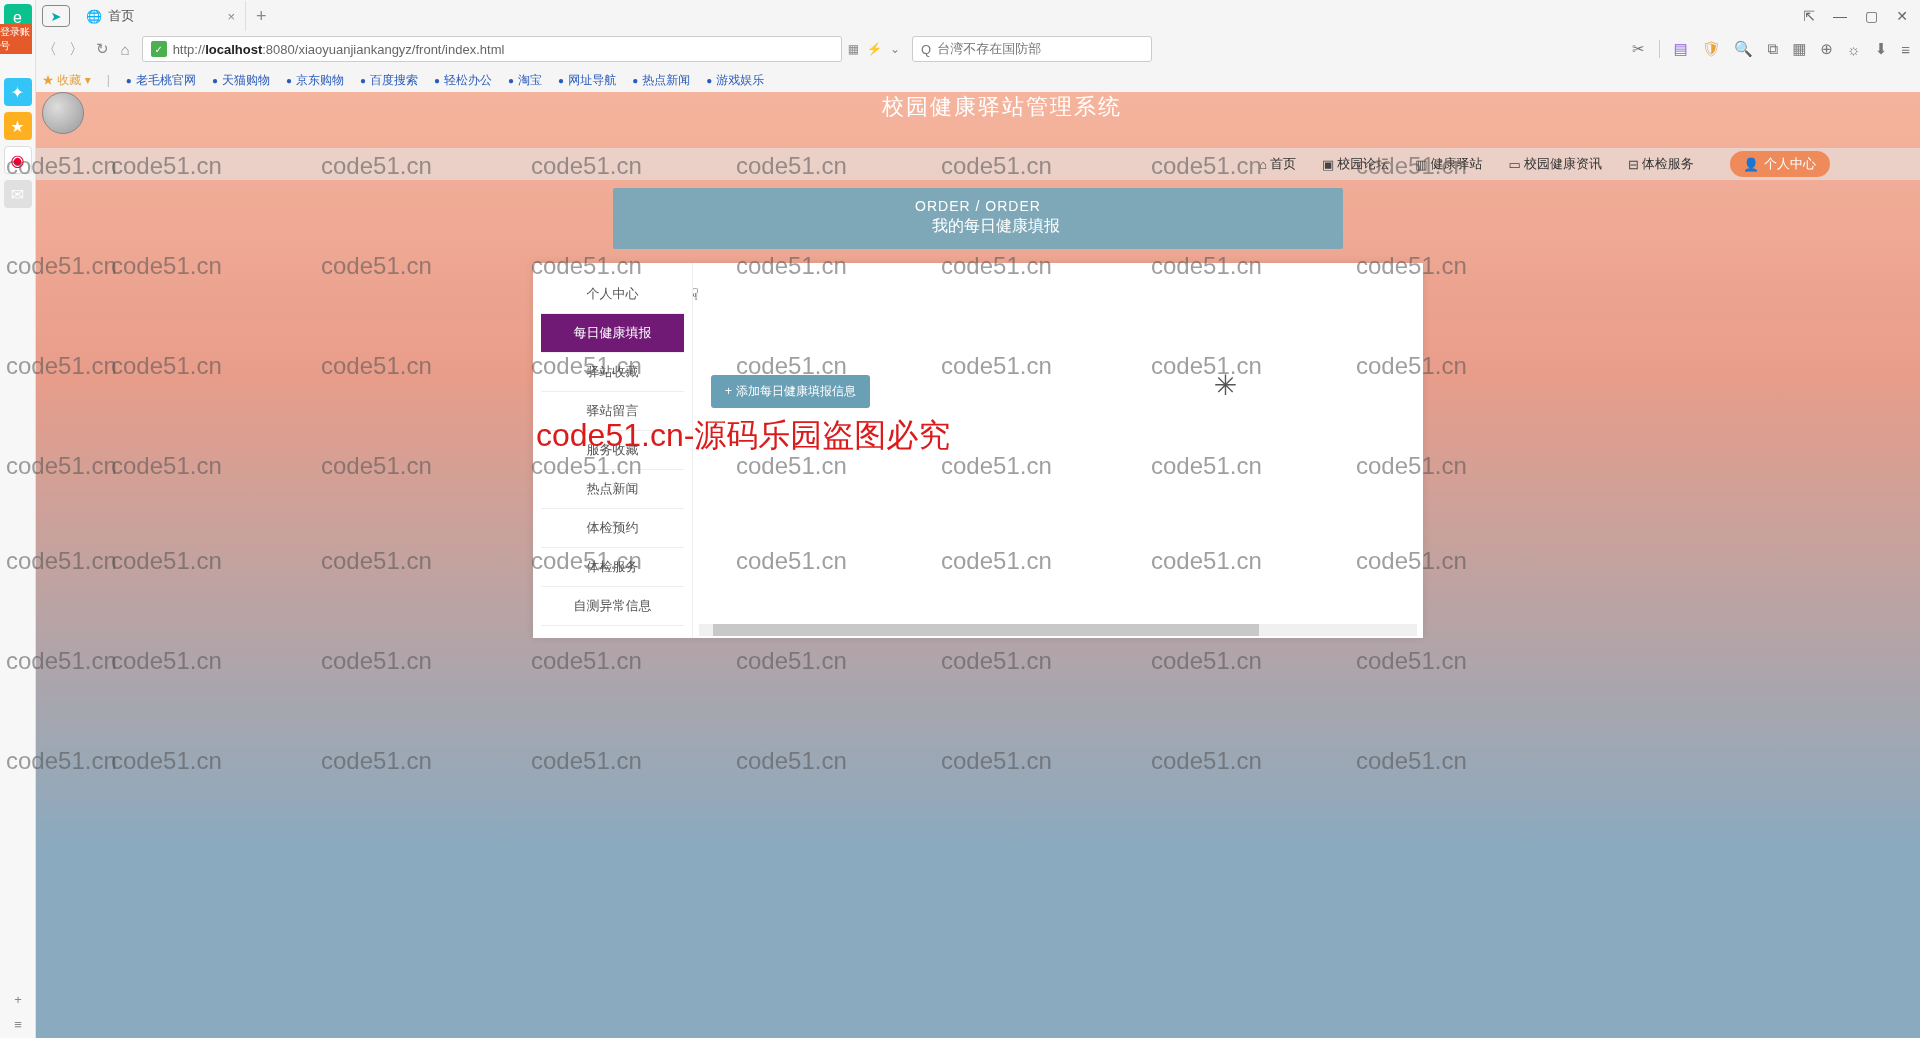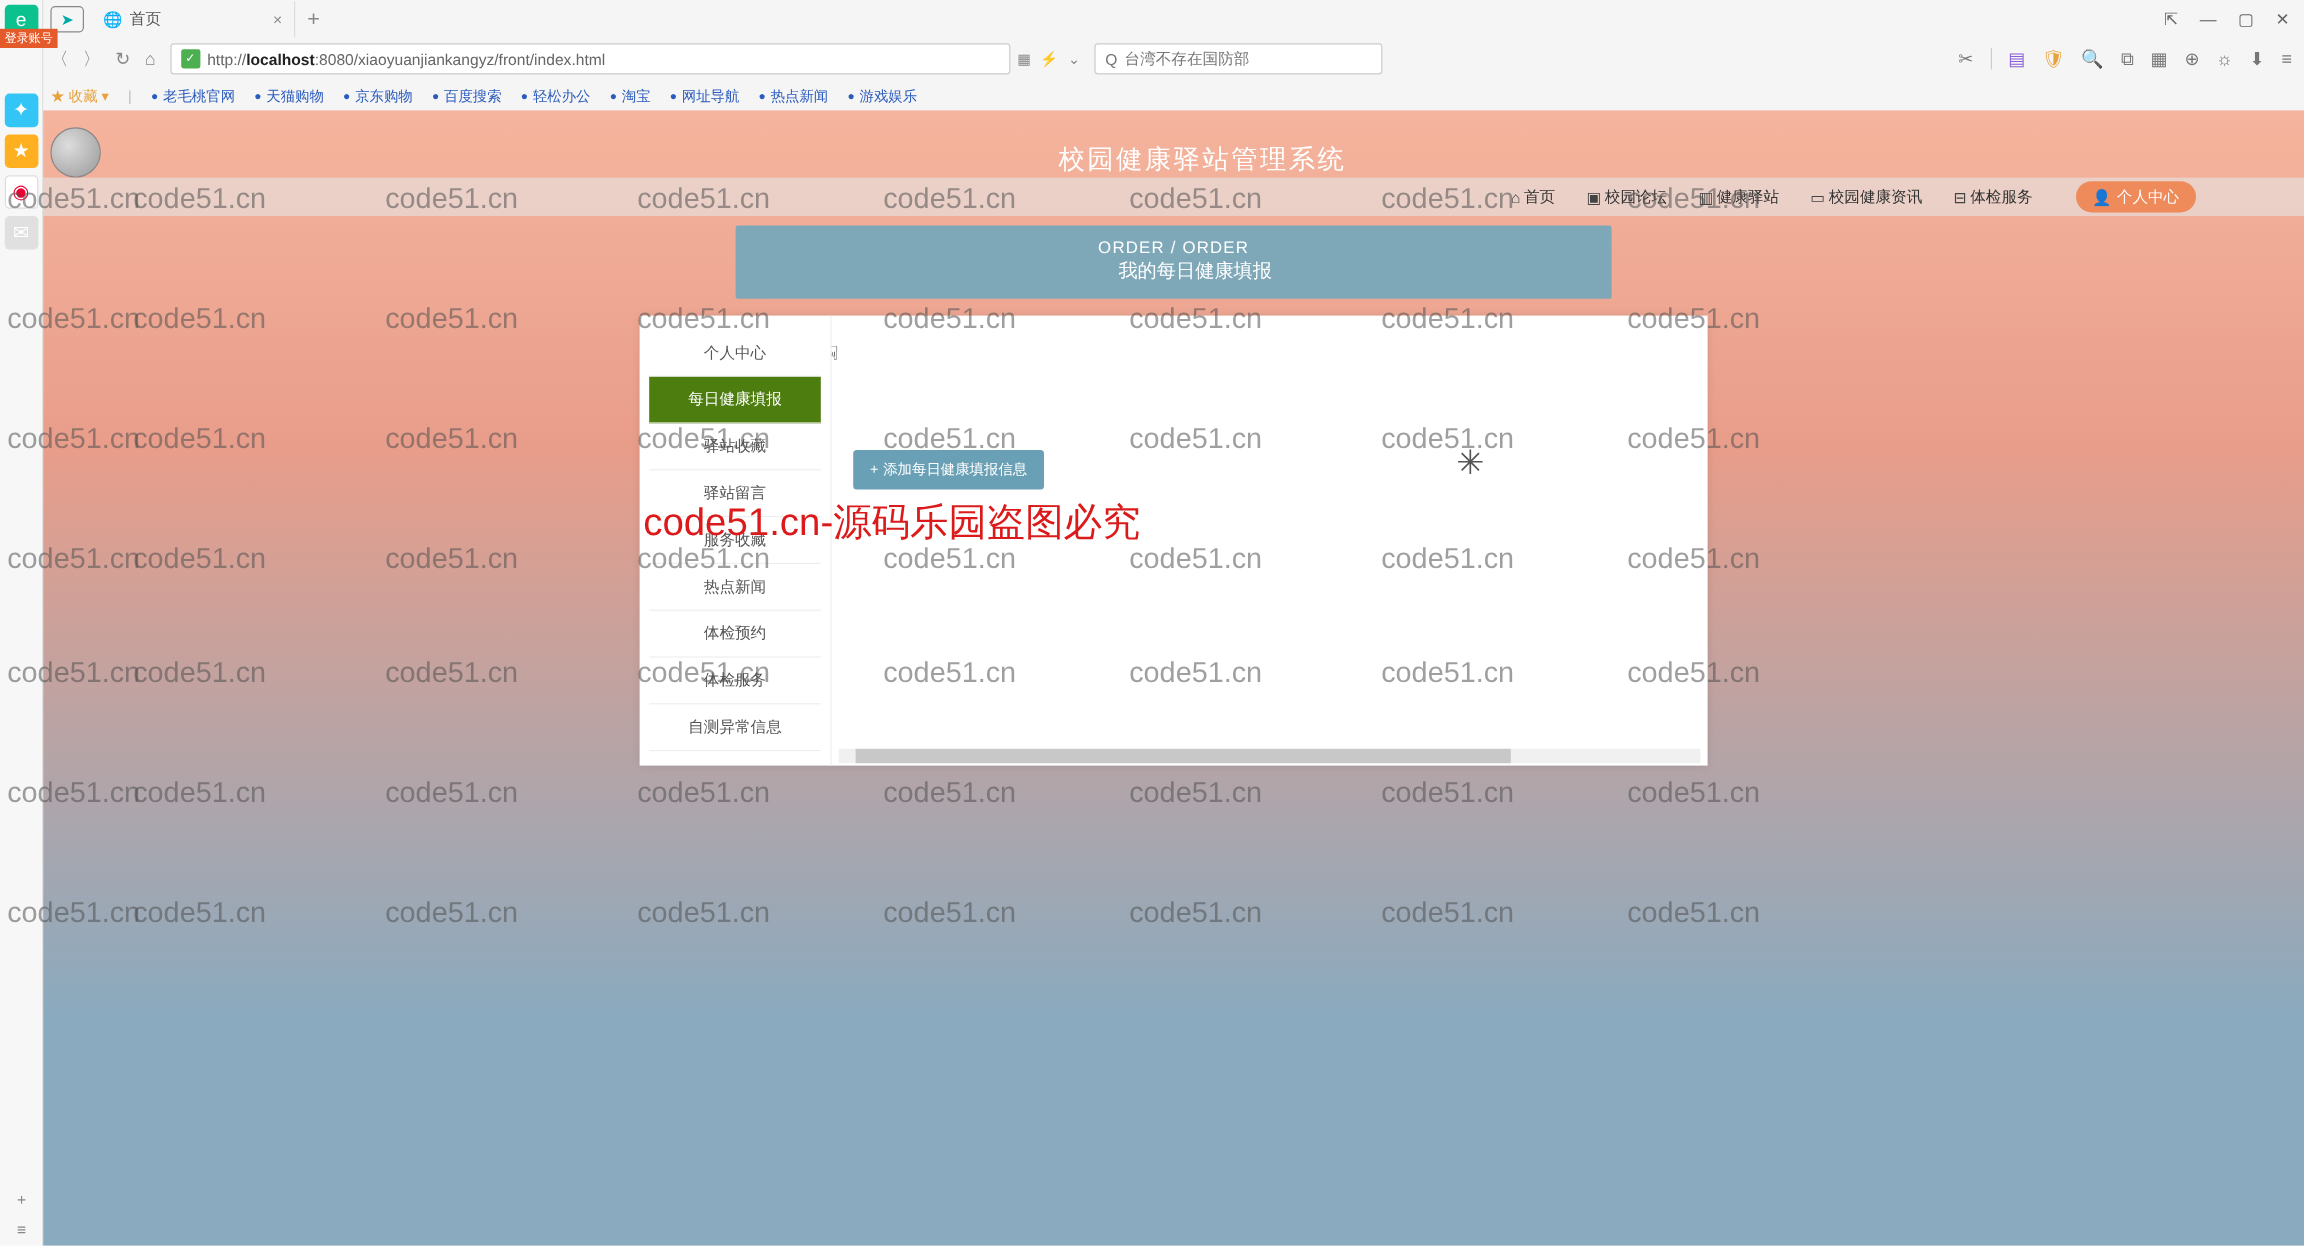--- a/index.html
+++ b/index.html
@@ -33,42 +33,42 @@
 .bookmarks .fav { color: #e6a23c; }
 .bookmarks .sep2 { color: #bbb; }
 .bookmarks a { color: #2b5bbd; text-decoration: none; display: flex; align-items: center; gap: 4px; }
 .bookmarks .bullet { color: #2b5bbd; font-size: 10px; }
 
 
 .os-sidebar { position: absolute; top: 0; left: 0; width: 36px; height: 100%; background: #f7f7f7; border-right: 1px solid #e0e0e0; display: flex; flex-direction: column; align-items: center; padding-top: 4px; gap: 6px; }
 .os-sidebar .os-icon { width: 28px; height: 28px; border-radius: 4px; display: flex; align-items: center; justify-content: center; color: #fff; font-size: 16px; }
 .os-green { background: #0bc18e; } .os-blue { background: #33c5f5; } .os-yellow { background: #ffb020; } .os-mail { background: #e0e0e0; color: #26a69a; }
 .os-bottom { position: absolute; bottom: 0; left: 0; width: 36px; display: flex; flex-direction: column; align-items: center; padding-bottom: 6px; gap: 10px; color: #888; }
-.os-login-tag { position: absolute; top: 24px; left: 0; width: 48px; background: #e55a2a; color: #fff; font-size: 10px; text-align: center; padding: 1px 0; }
+.os-login-tag { position: absolute; top: 24px; left: 0; width: 32px; background: #e55a2a; color: #fff; font-size: 10px; text-align: left; padding: 1px 0; }
 
 
 .page-body { position: absolute; top: 92px; left: 36px; right: 0; bottom: 0; background: linear-gradient(180deg,#f5b49d 0%, #e89d8a 30%, #8aaabf 80%); }
 
-.app-header-band { height: 56px; display: flex; align-items: flex-end; padding-left: 6px; }
+.app-header-band { height: 56px; display: flex; align-items: flex-start; padding-left: 6px; }
 .avatar-circle { width: 42px; height: 42px; border-radius: 50%; background: radial-gradient(circle at 35% 35%, #ddd, #999); border: 1px solid #888; }
 .app-title { flex: 1; text-align: center; color: #fff; font-size: 22px; letter-spacing: 2px; }
 
 .nav-band { height: 32px; background: rgba(230,230,230,0.6); display: flex; align-items: center; justify-content: flex-end; padding-right: 90px; gap: 26px; }
 .nav-band .nav-item { color: #333; font-size: 13px; cursor: pointer; display: flex; align-items: center; gap: 3px; }
 .nav-band .nav-ic { font-size: 13px; color: #444; }
 .user-pill { margin-left: 10px; background: #ef8a5a; color: #fff; padding: 4px 14px; border-radius: 14px; font-size: 13px; cursor: pointer; display: flex; align-items: center; gap: 4px; }
 
 .hero { width: 730px; margin: 8px auto 0; background: #7ea8b8; text-align: center; padding: 10px 0 12px; border-radius: 2px; }
 .hero .line1 { color: #fff; font-size: 14px; letter-spacing: 1px; }
 .hero .line2 { color: #fff; font-size: 16px; margin-top: 2px; padding-left: 36px; }
 
 .main-panel { width: 890px; margin: 14px auto 0; background: #fff; display: flex; min-height: 326px; box-shadow: 0 0 8px rgba(0,0,0,0.1); }
 .side-menu { width: 160px; padding: 12px 8px; border-right: 1px solid #eee; }
 .side-menu .menu-item { text-align: center; padding: 10px 0; color: #555; font-size: 13px; border-bottom: 1px solid #eee; cursor: pointer; }
-.side-menu .menu-item.active { background: #4d7c0f; color: #fff; }
+.side-menu .menu-item.active { background: #701a75; color: #fff; }
 
 .content { flex: 1; padding: 16px 10px 0 18px; position: relative; overflow-x: auto; }
 .add-btn { background: #6aa0b5; color: #fff; border: none; padding: 8px 14px; border-radius: 3px; font-size: 12px; cursor: pointer; display: inline-flex; align-items: center; gap: 4px; }
 .tbl { width: 720px; margin-top: 14px; border-collapse: collapse; }
 .tbl th { text-align: left; padding: 10px 12px; color: #777; font-weight: normal; font-size: 12px; background: #fafafa; border-bottom: 1px solid #eee; }
 .spinner { font-size: 28px; color: #555; text-align: center; margin: 90px 0 0 340px; animation: spin 1.2s linear infinite; display: inline-block; }
 @keyframes spin { from { transform: rotate(0); } to { transform: rotate(360deg); } }
 .hscroll { position: absolute; bottom: 2px; left: 6px; right: 6px; height: 12px; background: #f0f0f0; }
 .hscroll-thumb { height: 100%; background: #c8c8c8; width: 76%; margin-left: 2%; }
 

